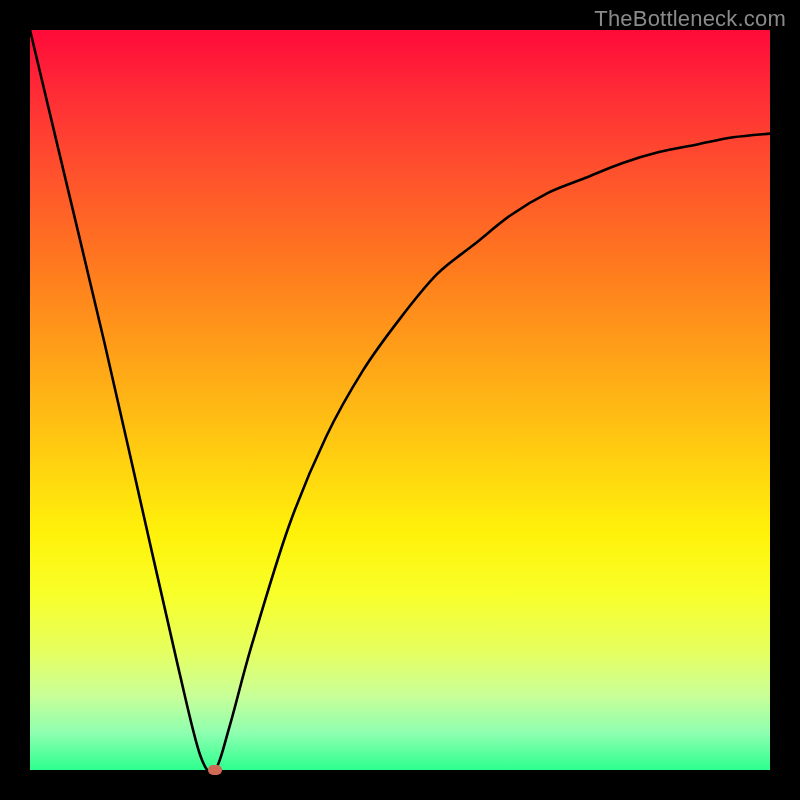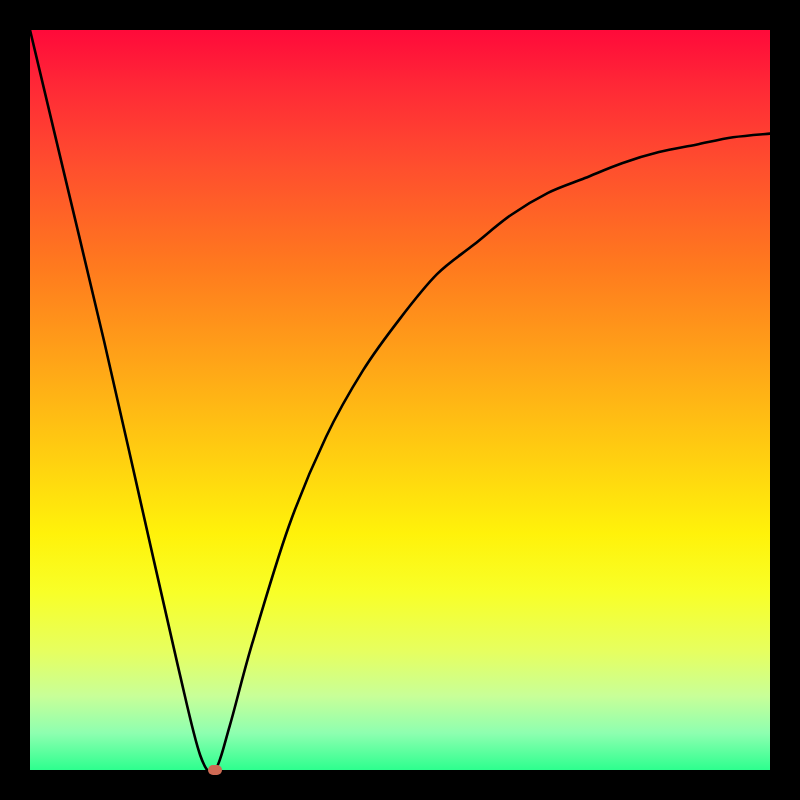--- a/index.html
+++ b/index.html
@@ -68,14 +68,15 @@
 
 <div class="frame">
 
   <div class="plot-area">
     <svg class="curve" viewBox="0 0 740 740" preserveAspectRatio="none">
       <path id="curve-path" fill="none" stroke="#000" stroke-width="2.6" stroke-linecap="round" stroke-linejoin="round" d="M 0,0 C 6.166666666666667,25.899999999999995 24.666666666666664,103.59999999999997 37,155.39999999999998 C 49.333333333333336,207.2 61.666666666666664,257.76666666666665 74,310.8 C 86.33333333333333,363.83333333333337 98.66666666666667,419.33333333333337 111,473.6 C 123.33333333333333,527.8666666666667 138.13333333333333,594.4666666666667 148,636.4 C 157.86666666666667,678.3333333333333 164.03333333333336,707.9333333333334 170.20000000000002,725.2 C 176.36666666666667,742.4666666666667 180.06666666666666,744.9333333333334 185,740 C 189.93333333333334,735.0666666666666 193.63333333333335,716.5666666666667 199.8,695.6 C 205.96666666666667,674.6333333333333 212.13333333333333,647.5 222,614.2 C 231.86666666666667,580.9000000000001 246.66666666666666,530.3333333333333 259,495.79999999999995 C 271.3333333333333,461.2666666666666 283.6666666666667,432.9 296,407 C 308.3333333333333,381.1 320.6666666666667,360.1333333333333 333,340.4 C 345.3333333333333,320.66666666666663 357.66666666666663,304.6333333333333 370,288.6 C 382.33333333333337,272.5666666666667 394.66666666666674,256.5333333333333 407.00000000000006,244.2 C 419.33333333333337,231.86666666666665 431.6666666666667,224.4666666666667 444,214.60000000000002 C 456.3333333333333,204.73333333333335 468.6666666666667,193.63333333333335 481,185 C 493.3333333333333,176.36666666666665 505.6666666666667,168.9666666666666 518,162.79999999999995 C 530.3333333333334,156.6333333333333 542.6666666666666,152.9333333333333 555,148 C 567.3333333333334,143.0666666666667 579.6666666666666,137.5166666666667 592,133.20000000000005 C 604.3333333333334,128.88333333333338 616.6666666666666,125.18333333333335 629,122.10000000000002 C 641.3333333333334,119.0166666666667 653.6666666666666,117.1666666666667 666,114.70000000000005 C 678.3333333333334,112.23333333333339 690.6666666666666,109.15000000000008 703,107.30000000000007 C 715.3333333333334,105.45000000000006 733.8333333333334,104.2166666666667 740,103.60000000000002"></path>
     </svg>
     <div class="dot" id="marker-dot" style="left: 185px; top: 740px; background: rgb(207, 106, 84);"></div>
   </div>
 
+  <div class="watermark">TheBottleneck.com</div>
 
 </div>
 
 </body></html>

